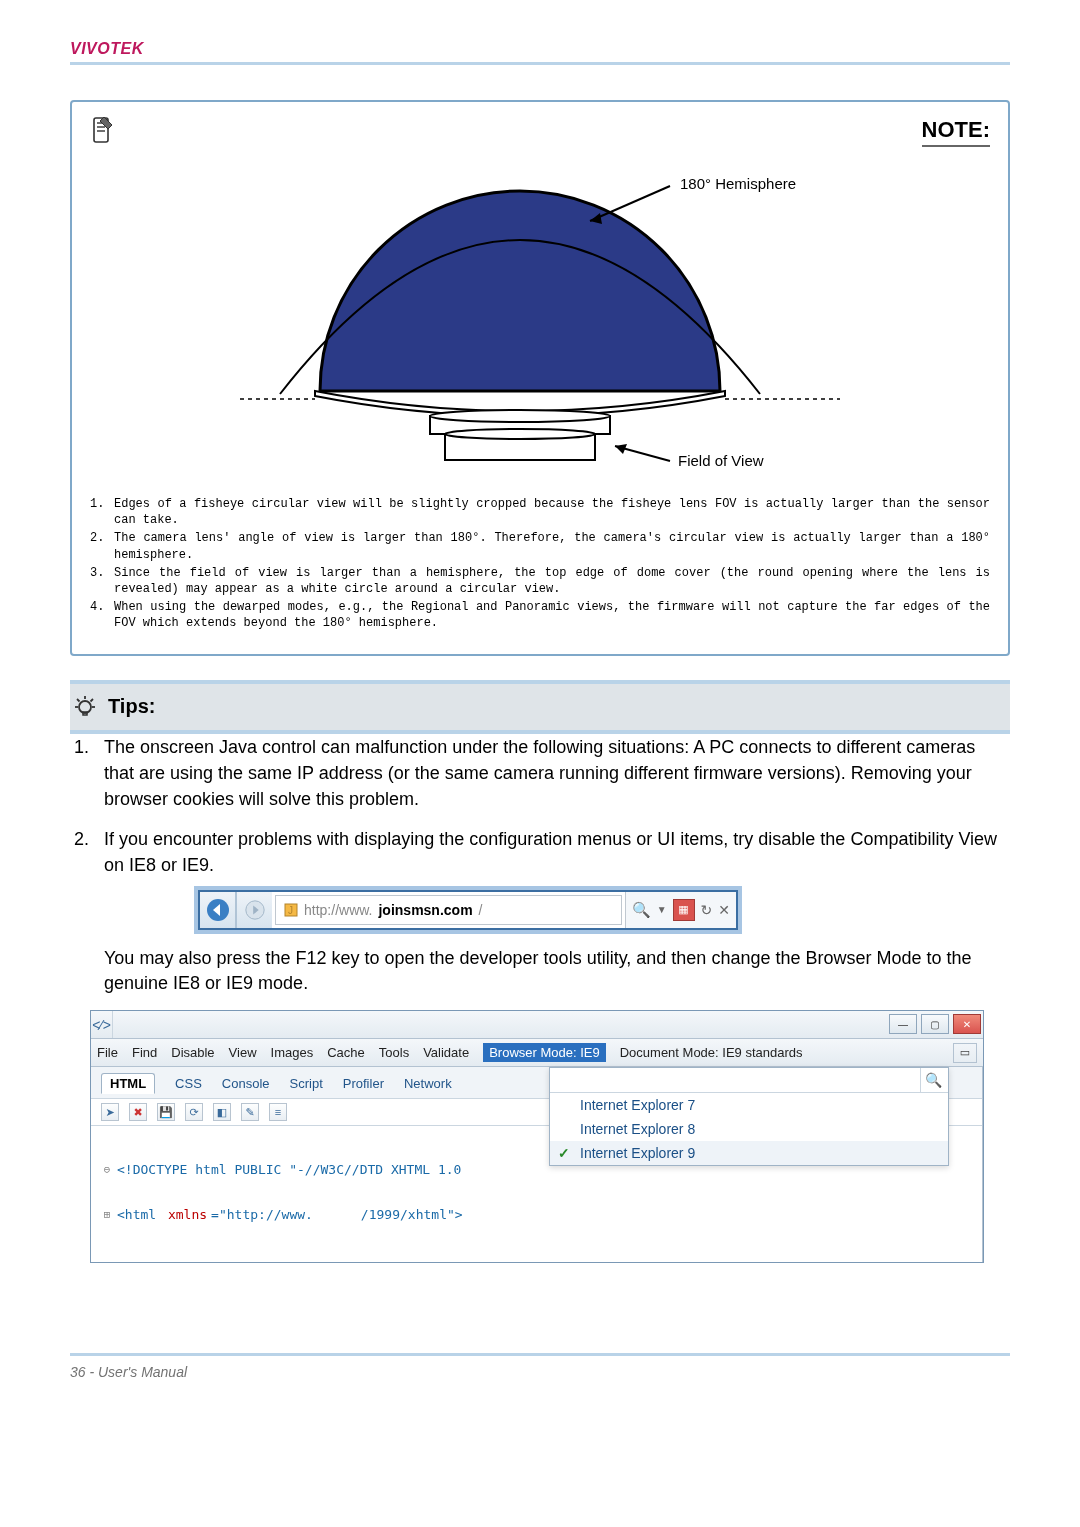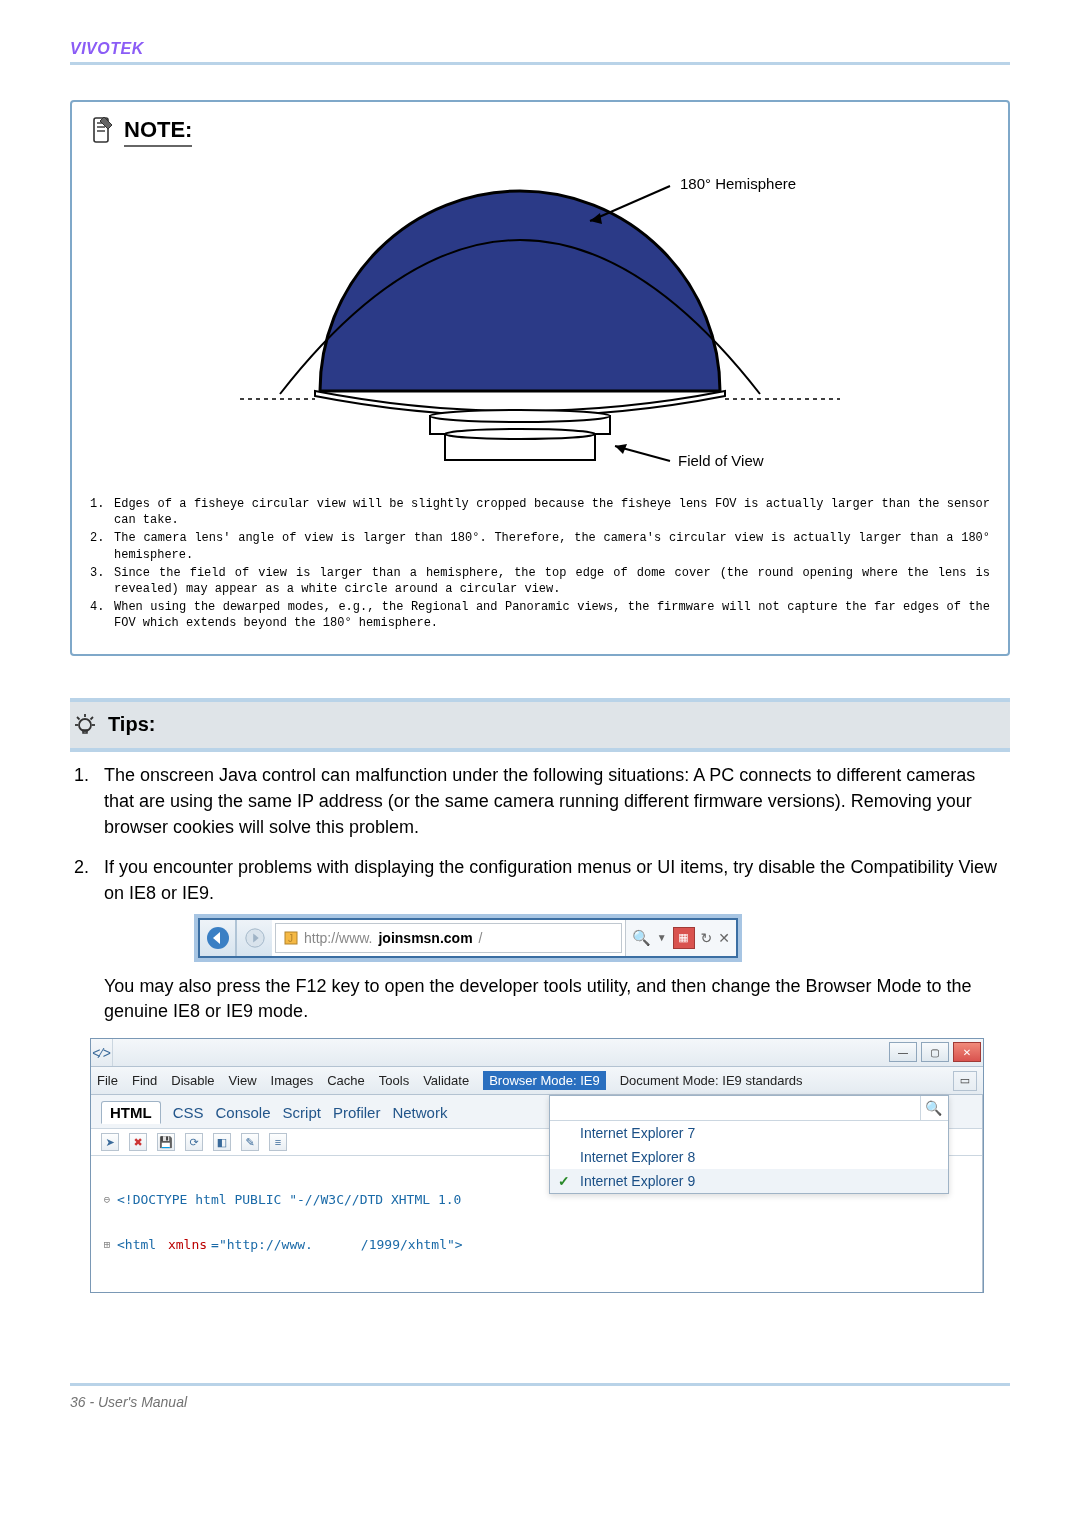--- a/index.html
+++ b/index.html
@@ -12,40 +12,41 @@
   }
   .page {
     padding: 40px 70px 30px 70px;
   }
   .brand-bar {
     border-bottom: 3px solid #b9d3e8;
     padding-bottom: 4px;
     margin-bottom: 35px;
   }
   .brand {
-    color: #8b5cf6;
+    color: #be185d;
     font-weight: bold;
     font-style: italic;
     font-size: 16px;
     letter-spacing: 0.5px;
     margin-top: 8px;
   }
 
   
   .note-block {
     border: 2px solid #7fa8c9;
     border-radius: 4px;
     padding: 14px 18px 20px 18px;
     background: #fff;
   }
   .note-header {
     display: flex;
     align-items: center;
     gap: 10px;
     margin-bottom: 8px;
+    justify-content: space-between;
   }
   .note-icon svg { width: 24px; height: 28px; }
   .note-title {
     font-weight: bold;
     font-size: 22px;
     border-bottom: 2px solid #666;
     padding-bottom: 2px;
   }
 
   .diagram-wrap {
@@ -68,37 +69,36 @@
     padding-left: 24px;
     margin-bottom: 2px;
   }
   .note-list li::before {
     content: counter(item) ".";
     position: absolute;
     left: 0;
   }
 
   
-  .tips-block { margin-top: 42px; }
+  .tips-block { margin-top: 24px; }
   .tips-header {
     background: #dfe4e8;
     border-top: 4px solid #b9d3e8;
     border-bottom: 4px solid #b9d3e8;
     padding: 10px 2px;
     display: flex;
     align-items: center;
     gap: 10px;
   }
   .tips-icon svg { width: 26px; height: 26px; display: block; }
   .tips-title { font-weight: bold; font-size: 20px; }
 
   .tips-list {
     font-size: 18px;
     line-height: 1.45;
-    padding-top: 10px;
     list-style: none;
     counter-reset: tip;
   }
   .tips-list > li {
     counter-increment: tip;
     position: relative;
     padding-left: 34px;
     margin-bottom: 14px;
   }
   .tips-list > li::before {
@@ -225,23 +225,23 @@
   .dt-body {
     display: flex;
     position: relative;
   }
   .dt-left {
     flex: 1;
     border-right: 1px solid #b3c2d1;
   }
   .dt-tabs {
     display: flex;
-    gap: 12px;
+    gap: 20px;
     padding: 6px 10px 4px 10px;
-    font-size: 15px;
+    font-size: 13px;
     color: #22558a;
     border-bottom: 1px solid #cbd6e0;
     align-items: center;
   }
   .dt-tab.active {
     font-weight: bold;
     border: 1px solid #9fb3c6;
     border-bottom: 1px solid #fff;
     background: #fff;
     padding: 2px 8px;

